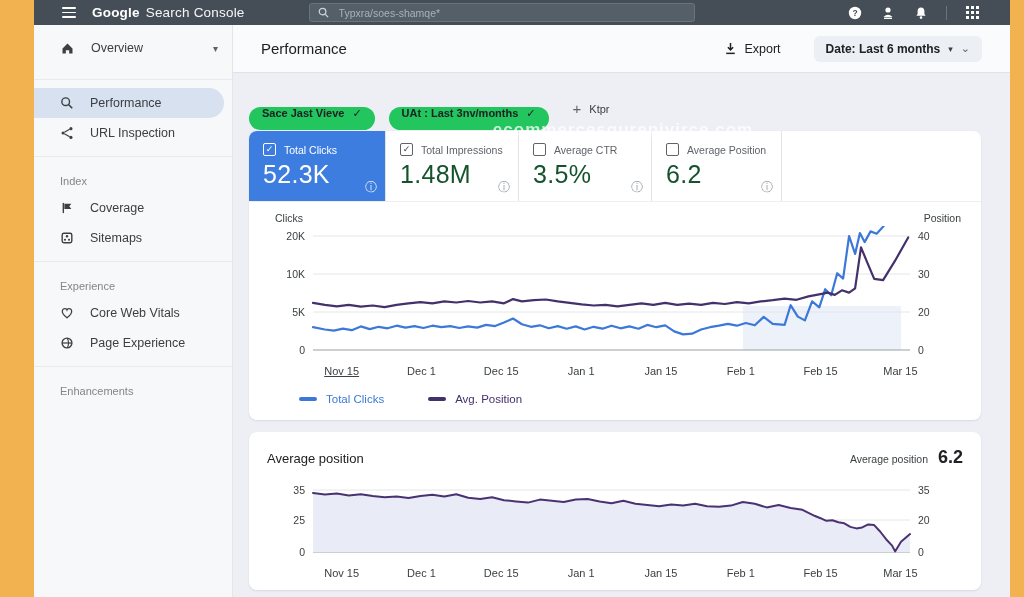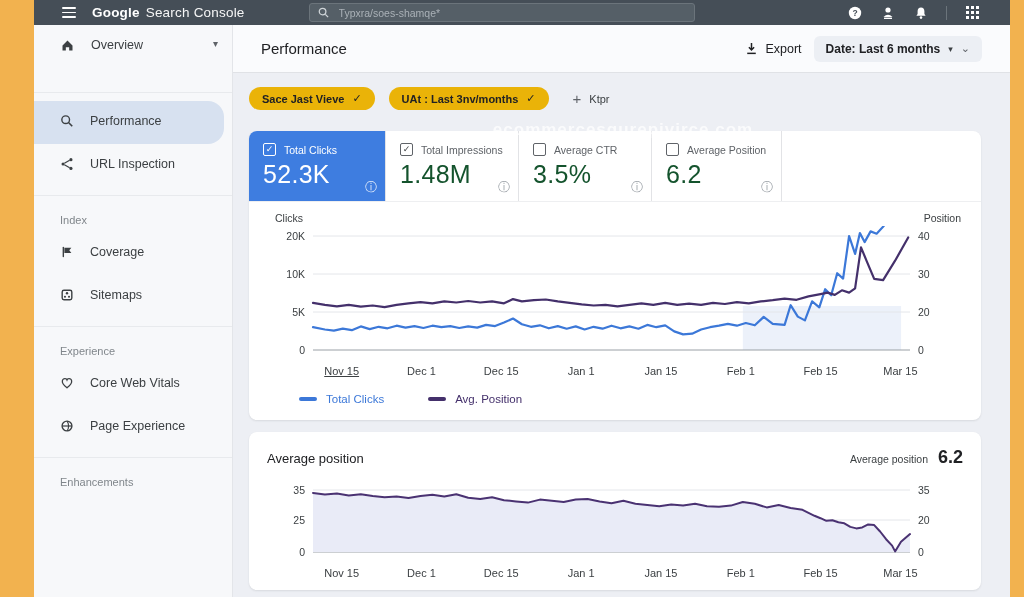--- a/index.html
+++ b/index.html
@@ -15,39 +15,39 @@
   .brand .g{font-weight:700;}
   .brand .sc{font-weight:400;opacity:.95;}
   .tb-search{margin-left:64px;width:368px;height:17px;background:#555F67;border:1px solid #6b747b;border-radius:3px;display:flex;align-items:center;padding:0 8px;gap:8px;}
   .tb-search input{flex:1;background:transparent;border:none;outline:none;color:#cfd4d8;font-size:10.5px;font-family:"Liberation Sans",sans-serif;}
   .tb-search input::placeholder{color:#aab1b7;}
   .tb-icons{margin-left:auto;display:flex;align-items:center;gap:18px;margin-right:30px;}
   .tb-ic{width:15px;height:15px;display:flex;align-items:center;justify-content:center;cursor:pointer;}
   .tb-sep{width:1px;height:14px;background:#6b747b;}
   
   .sidebar{position:absolute;left:34px;top:25px;width:198px;height:572px;background:#F7F8FA;border-right:1px solid #E3E5E9;z-index:10;}
-  .sb-row{display:flex;align-items:flex-start;height:30px;padding:13px 14px 0 26px;gap:16px;color:#3c4043;font-size:12.5px;cursor:pointer;position:relative;}
+  .sb-row{display:flex;align-items:center;height:30px;padding:0 14px 0 26px;gap:16px;color:#3c4043;font-size:12.5px;cursor:pointer;position:relative;}
   .sb-row .lbl{flex:1;}
   .sb-row svg{flex:0 0 auto;}
   .sb-active{background:#D7E1F0;border-radius:0 16px 16px 0;margin-right:8px;height:30px;}
   .sb-divider{height:1px;background:#E8EAED;margin:8px 0;}
   .sb-section{padding:10px 14px 6px 26px;color:#80868B;font-size:11px;}
   .sb-caret{color:#5f6368;font-size:10px;}
   
   .main{position:absolute;left:233px;top:25px;width:777px;height:572px;}
   .main-header{height:47px;background:#FAFBFD;border-bottom:1px solid #E0E2E6;display:flex;align-items:center;padding:0 28px;}
   .page-title{font-size:15px;color:#202124;}
-  .header-right{margin-left:auto;display:flex;align-items:center;gap:12px;}
+  .header-right{margin-left:auto;display:flex;align-items:center;gap:33px;}
   .export-btn{display:flex;align-items:center;gap:7px;font-size:12.5px;color:#202124;cursor:pointer;}
   .date-pill{display:flex;align-items:center;gap:8px;background:#ECEFF4;border-radius:6px;height:26px;padding:0 12px;font-size:12px;font-weight:700;color:#202124;cursor:pointer;}
   .date-pill .car{font-size:9px;color:#3c4043;font-weight:400;}
   .date-pill .chev{font-size:11px;color:#5f6368;font-weight:400;}
   
   .chips{display:flex;align-items:center;gap:14px;padding:14px 0 0 16px;}
-  .chip{display:flex;align-items:center;gap:8px;background:#eab308;border-radius:12px;height:23px;padding:0 13px;font-size:11px;font-weight:700;color:#202124;cursor:pointer;}
+  .chip{display:flex;align-items:flex-start;gap:8px;background:#22c55e;border-radius:12px;height:23px;padding:0 13px;font-size:11px;font-weight:700;color:#202124;cursor:pointer;margin-top:20px;}
   .chip .ck{font-size:11px;font-weight:400;}
   .chip-add{display:flex;align-items:center;gap:8px;color:#3c4043;font-size:11px;cursor:pointer;margin-left:10px;}
   .chip-add .plus{font-size:15px;color:#5f6368;font-weight:400;}
   .watermark{position:absolute;left:160px;top:95px;width:460px;text-align:center;color:rgba(255,255,255,.75);font-size:17px;letter-spacing:1px;font-weight:700;z-index:5;pointer-events:none;}
   
   .card{position:absolute;left:16px;width:732px;background:#fff;border-radius:8px;box-shadow:0 1px 2px rgba(60,64,67,.12);}
   .card1{top:106px;height:289px;}
   .card2{top:407px;height:158px;}
   
   .tiles{display:flex;border-bottom:1px solid #EEEFF1;}

